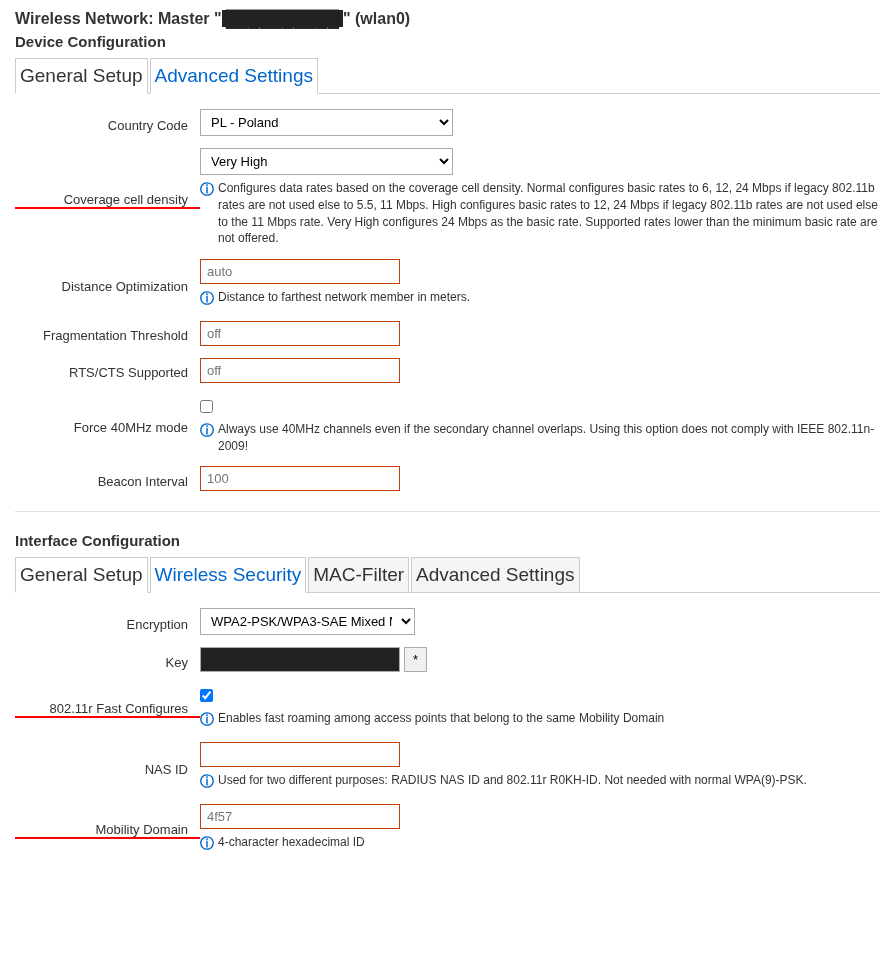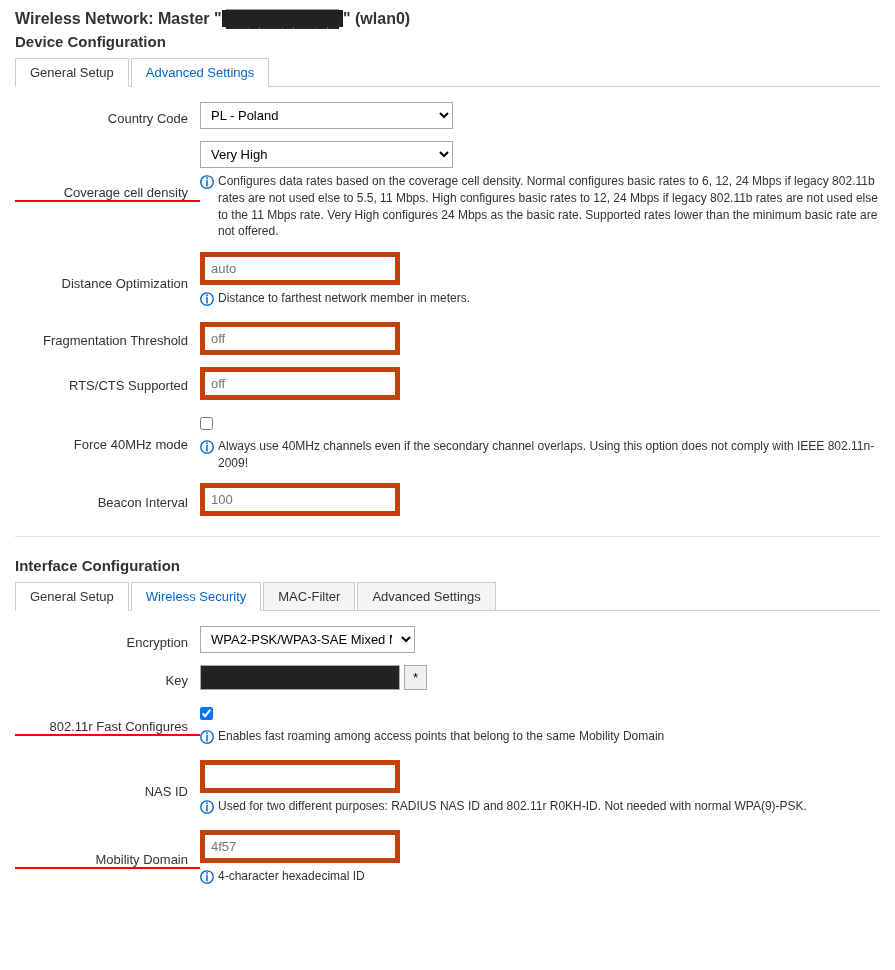--- a/index.html
+++ b/index.html
@@ -18,27 +18,27 @@
     }
     .section {
       margin-bottom: 20px;
     }
     .tabs {
       display: flex;
       border-bottom: 1px solid #ccc;
       margin-bottom: 15px;
     }
     .tab {
-      padding: 6px 14px;
+      padding: 6px 4px;
       border: 1px solid #ccc;
       border-bottom: none;
       margin-right: 2px;
       cursor: pointer;
       background: #f5f5f5;
-      font-size: 13px;
+      font-size: 19px;
       color: #333;
     }
     .tab.active {
       color: #06c;
       background: #fff;
       border-bottom: 1px solid #fff;
       margin-bottom: -1px;
     }
     .tab.plain-active {
       background: #fff;
@@ -67,21 +67,21 @@
     select {
       padding: 4px 6px;
       border: 1px solid #aaa;
       background: #fff;
       font-size: 13px;
       width: 253px;
       appearance: auto;
     }
     input[type="text"], input[type="password"] {
       padding: 4px 6px;
-      border: 5px solid #c2410c;
+      border: 1px solid #c2410c;
       font-size: 13px;
       width: 200px;
       color: #999;
     }
     input[type="checkbox"] {
       margin-top: 5px;
     }
     .help-text {
       display: flex;
       align-items: flex-start;

